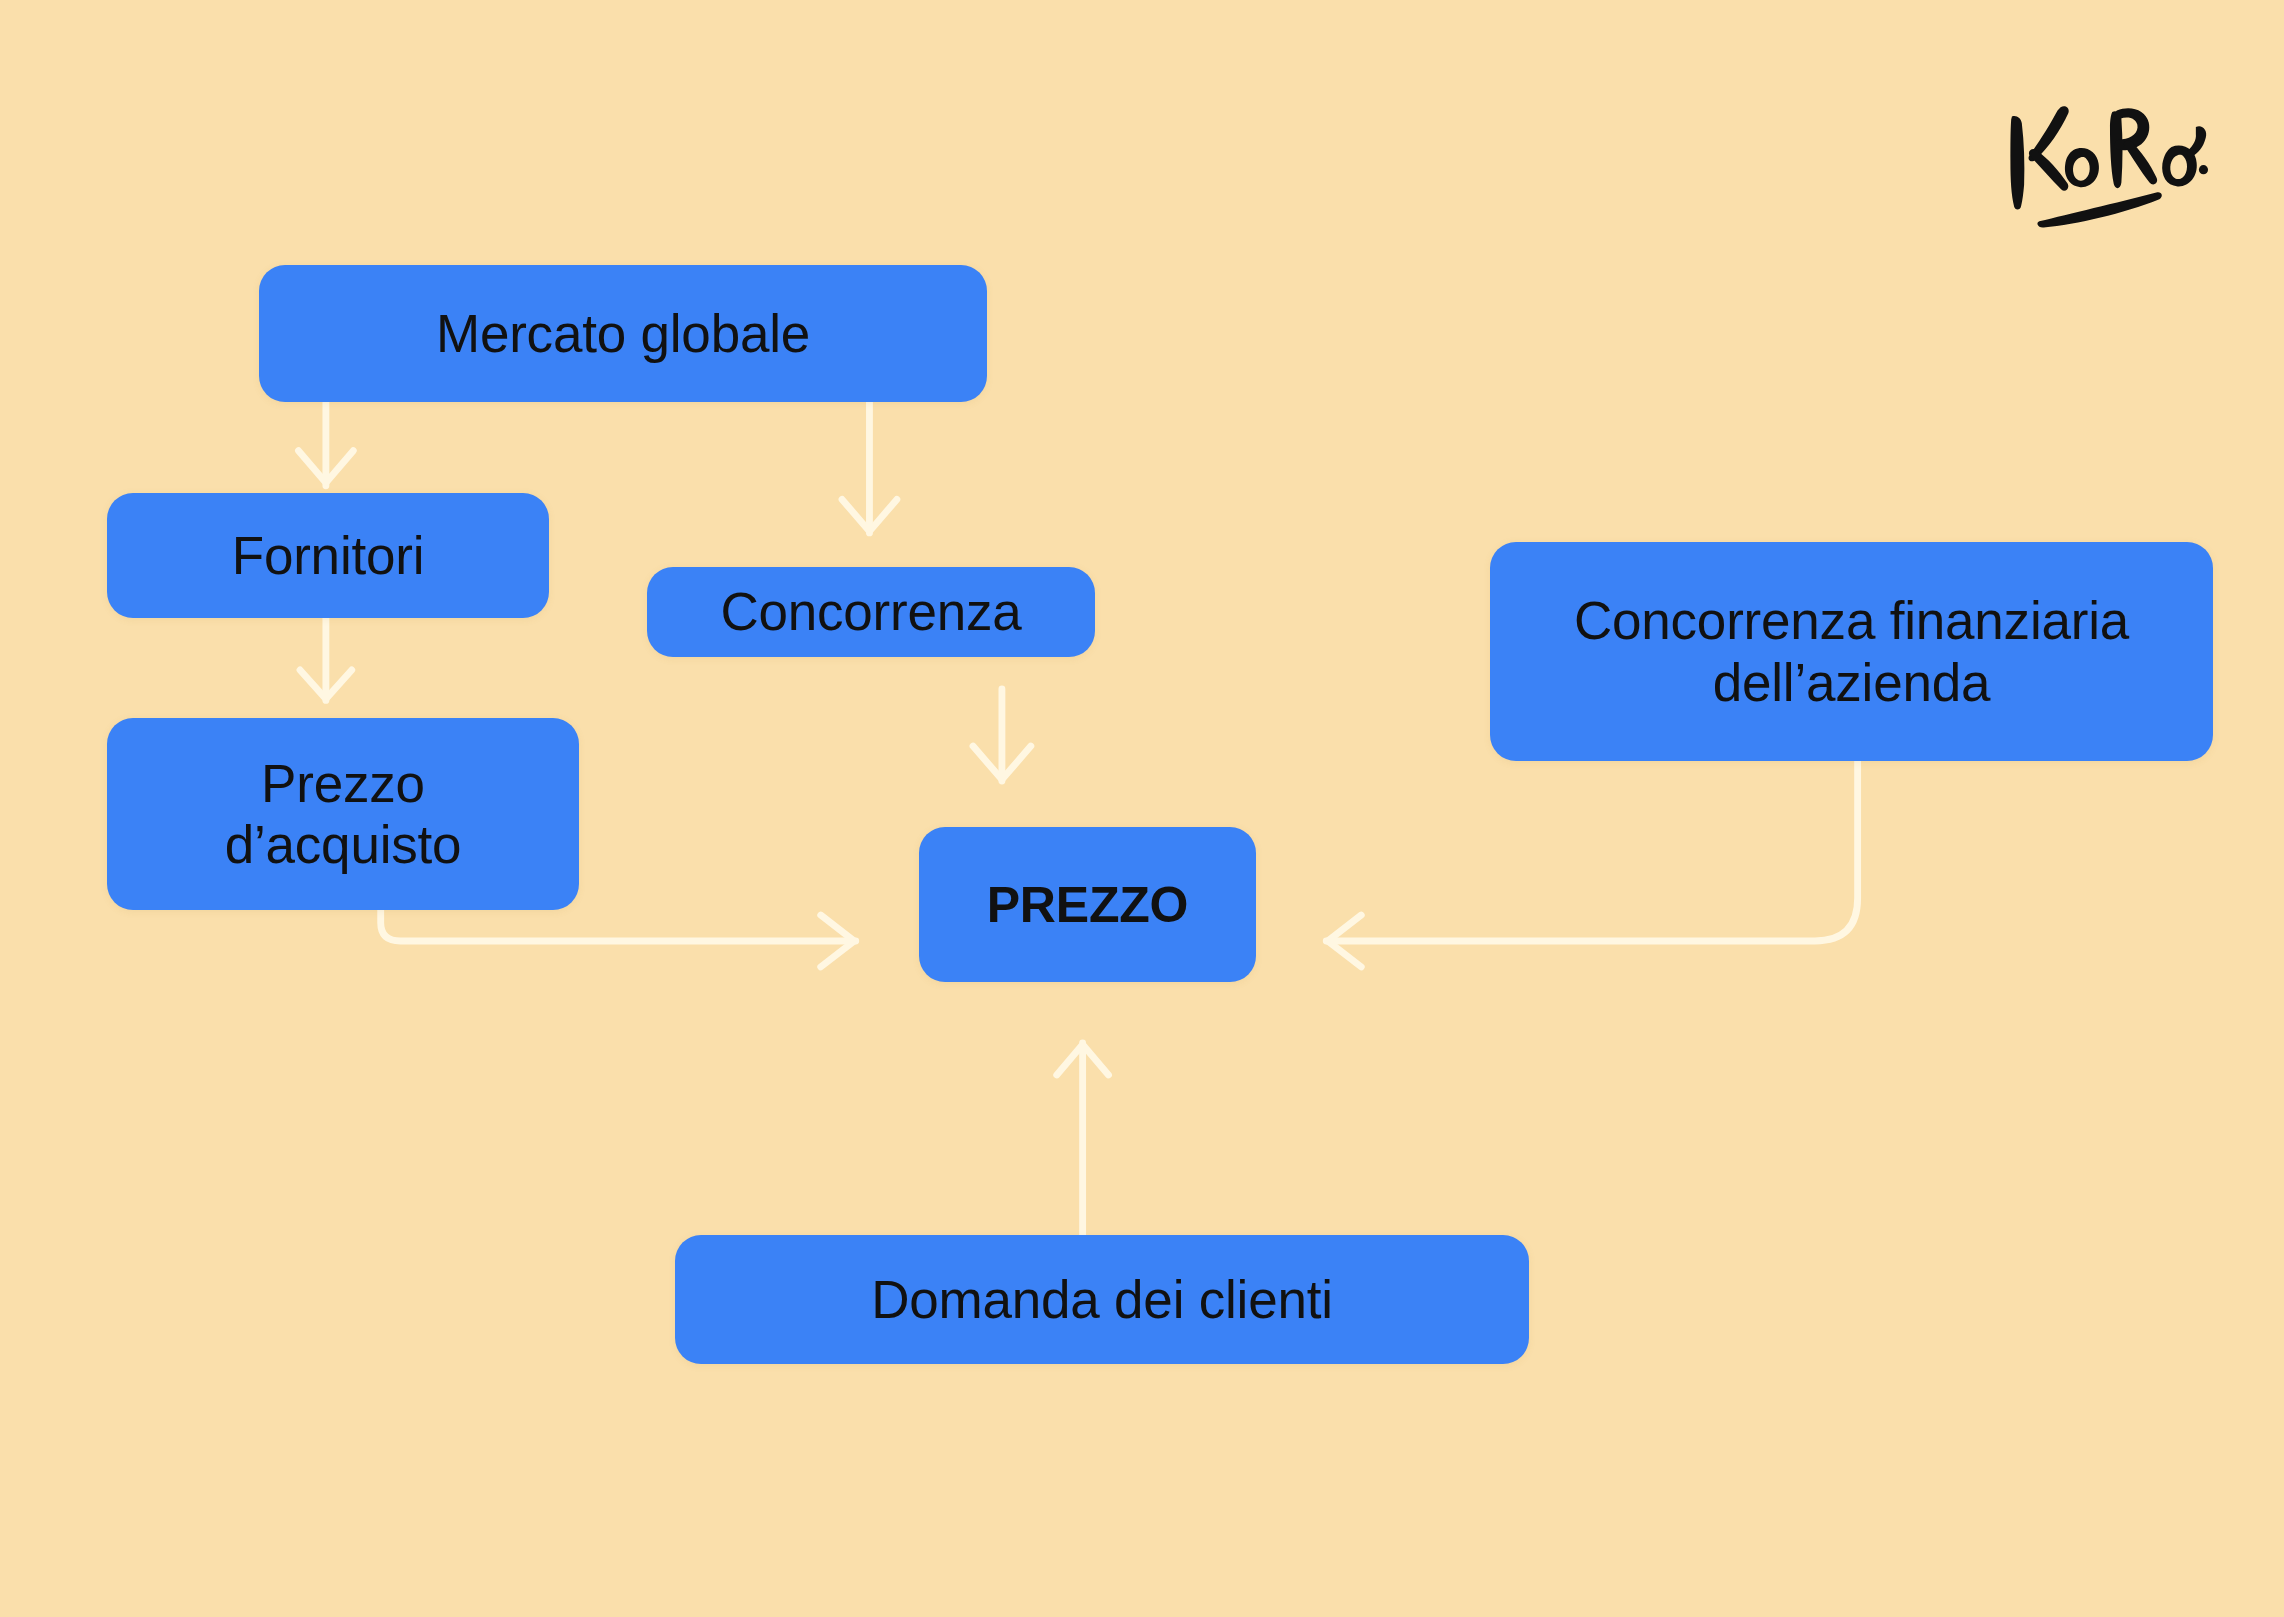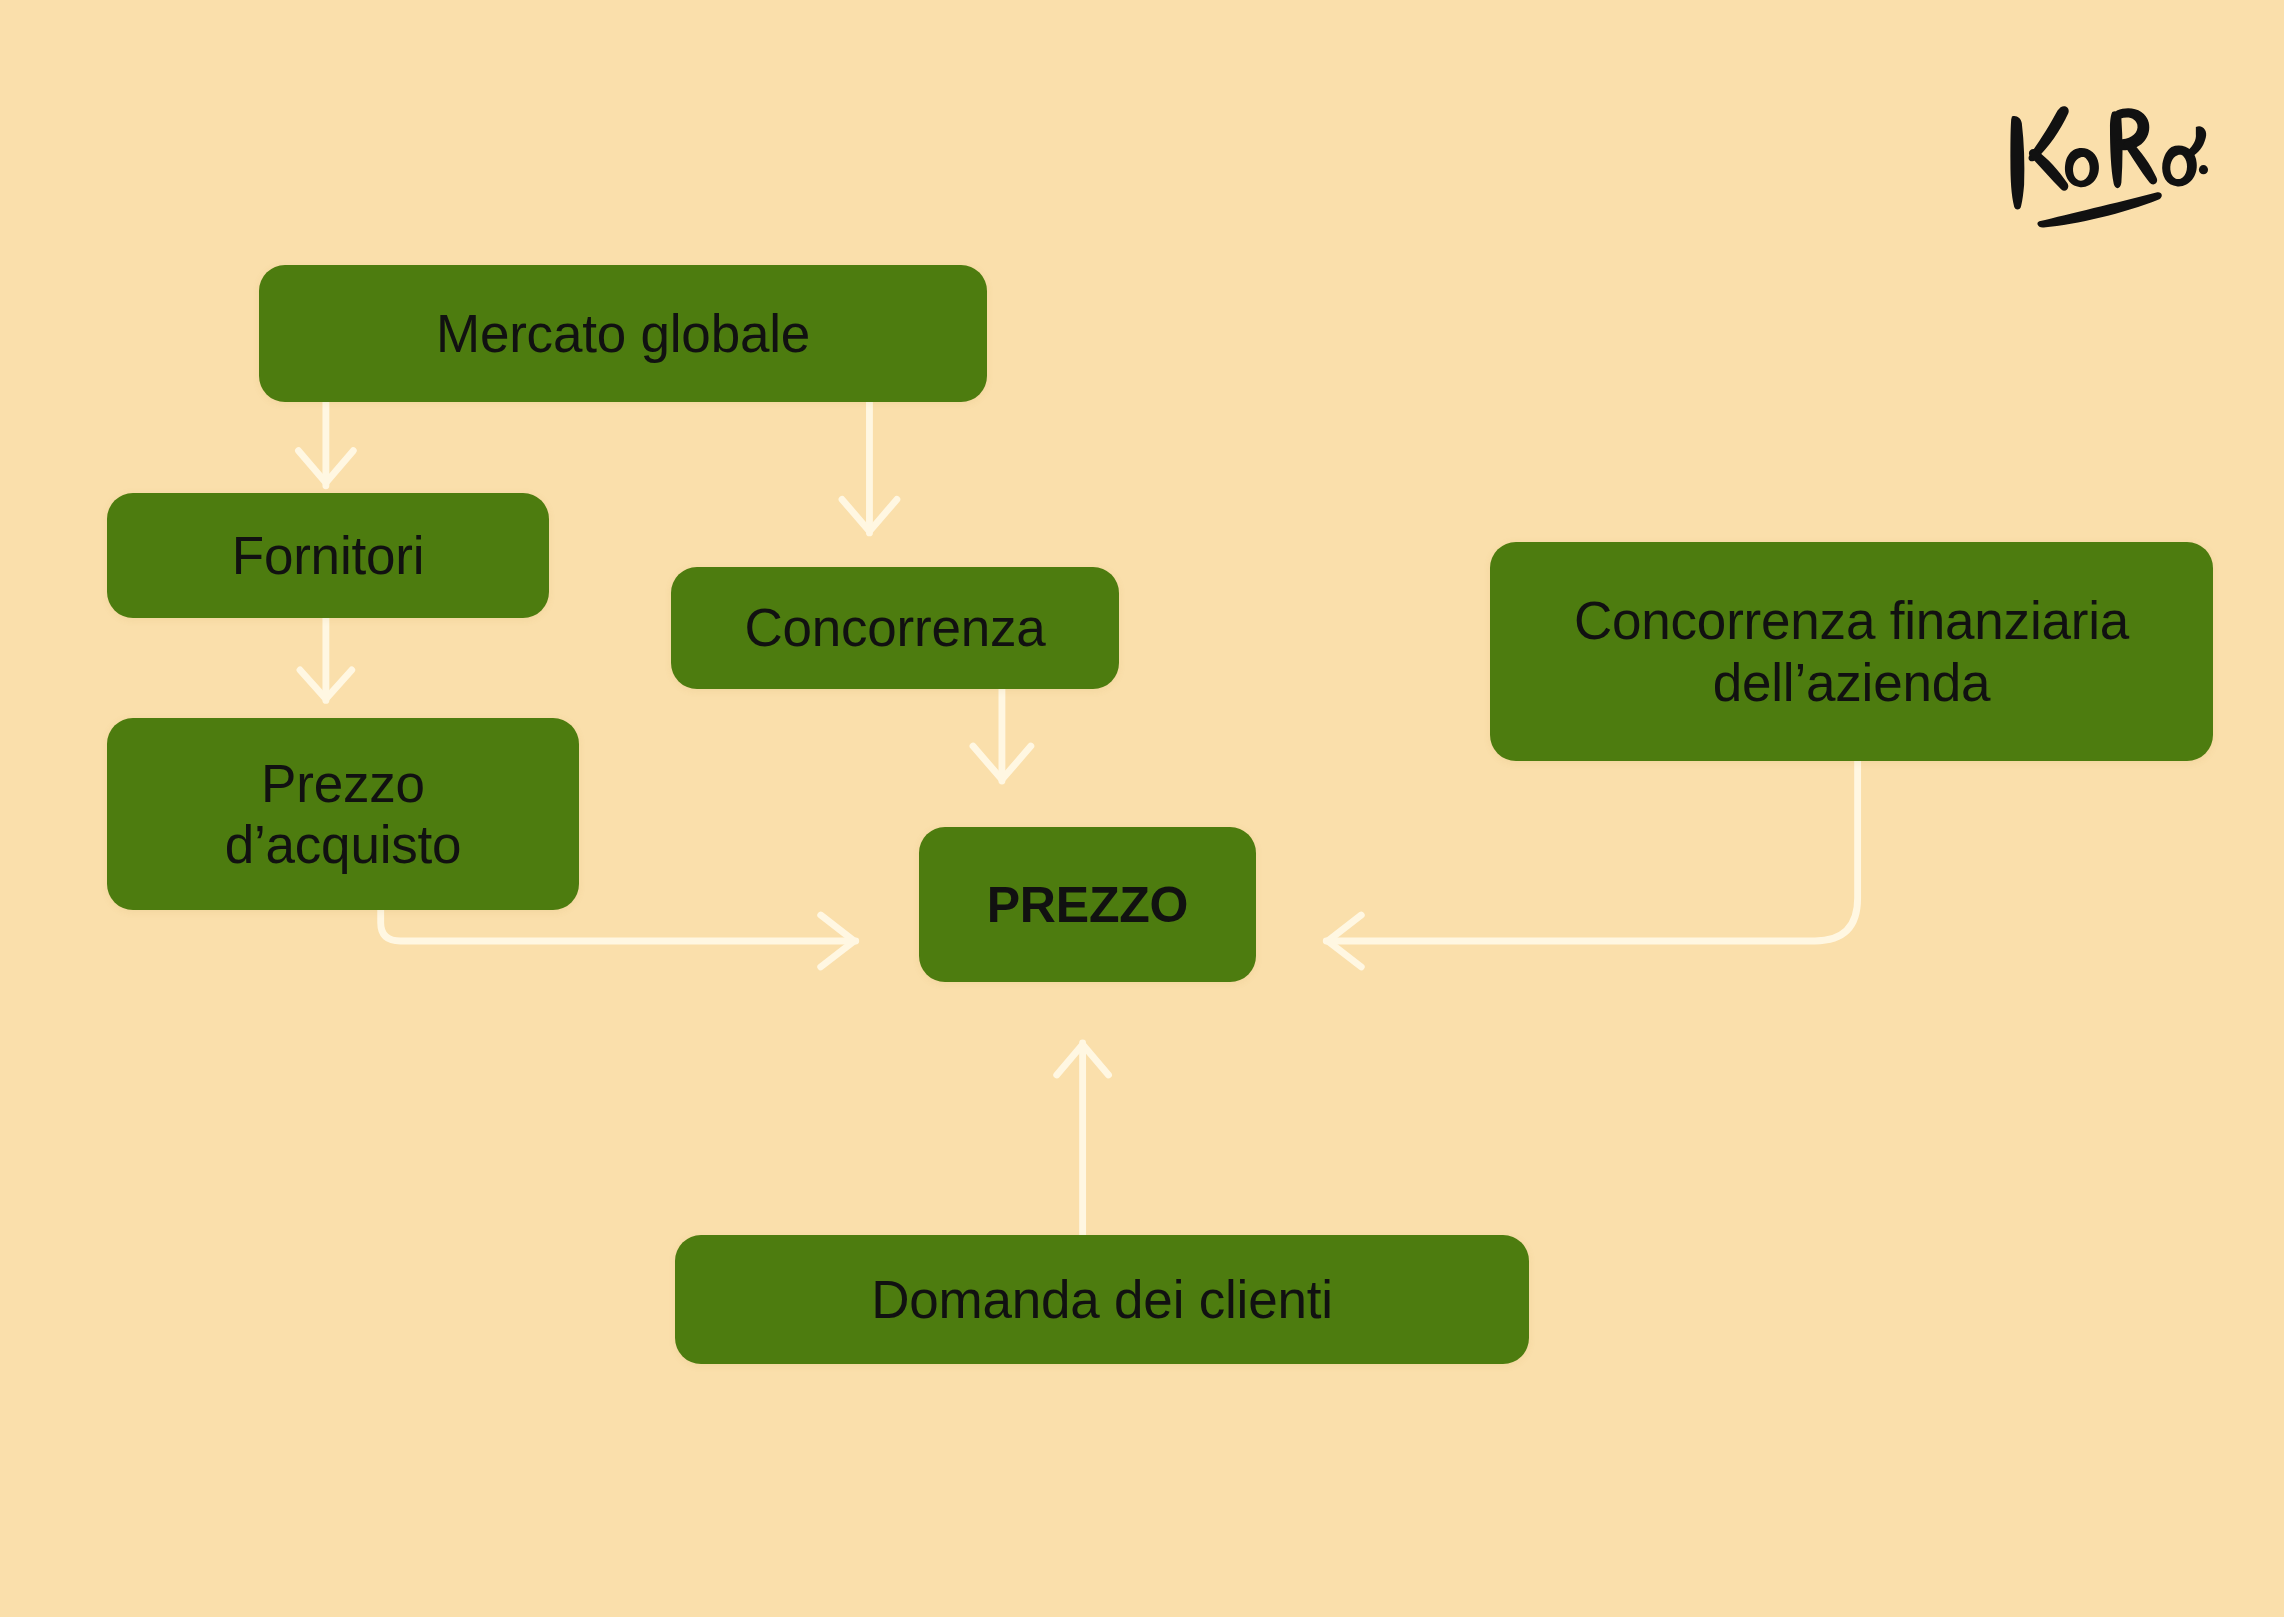--- a/index.html
+++ b/index.html
@@ -30,21 +30,21 @@
     top: 0;
     width: 2284px;
     height: 1617px;
     pointer-events: none;
     z-index: 1;
   }
 
   
   .node {
     position: absolute;
-    background: #4d7c0f;
+    background: #3b82f6;
     border-radius: 26px;
     box-sizing: border-box;
     display: flex;
     align-items: center;
     justify-content: center;
     text-align: center;
     color: #111111;
     z-index: 3;
     box-shadow: 0 1.5px 7.6px rgba(180,140,60,0.10);
   }
@@ -59,23 +59,22 @@
   
   #node-mercato-globale {
     left: 259px;  top: 265px;  width: 728px;  height: 137px;
     font-size: 53px;
   }
   #node-fornitori {
     left: 107px;  top: 493px;  width: 442px;  height: 125px;
     font-size: 53px;
   }
   #node-concorrenza {
-    left: 647px;  top: 567px;  width: 448px;  height: 122px;
-    font-size: 53px;
-    margin-left: 24px;
+    left: 647px;  top: 567px;  width: 448px;  height: 90px;
+    font-size: 53px;
   }
   #node-prezzo-acquisto {
     left: 107px;  top: 718px;  width: 472px;  height: 192px;
     font-size: 53px;
   }
   #node-situazione-finanziaria {
     left: 1490px; top: 542px;  width: 723px;  height: 219px;
     font-size: 53px;
   }
   #node-prezzo {

